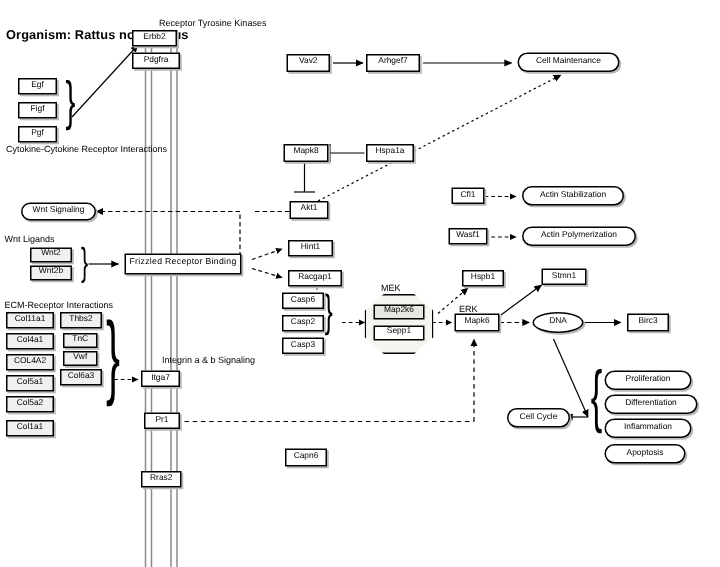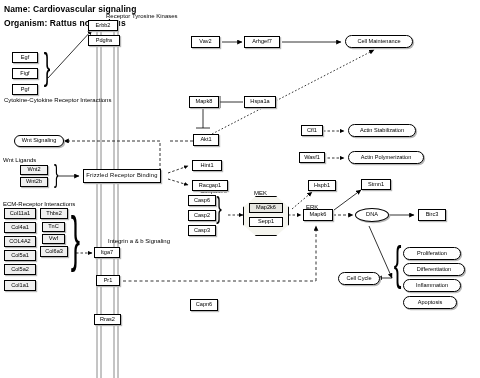--- a/index.html
+++ b/index.html
@@ -156,21 +156,20 @@
     <g stroke="#000" stroke-width="0.8" fill="none">
       <line x1="389" y1="215" x2="414" y2="215" marker-end="url(#arw)"></line>
     </g>
 
     <g stroke="#000" stroke-width="0.8" fill="none">
       <line x1="369" y1="226" x2="392" y2="278" marker-end="url(#arw)"></line>
       <line x1="392" y1="278" x2="377" y2="278" marker-end="url(#arw)"></line>
     </g>
   </svg>
 
-  <div class="hdr" style="left:4px;top:4px;">Name: Cardiovascular signaling</div>
   <div class="hdr" style="left:4px;top:18px;">Organism: Rattus norvegicus</div>
 
   <div class="free" style="left:106px;top:13px;">Receptor Tyrosine Kinases</div>
   <div class="free" style="left:4px;top:97px;">Cytokine-Cytokine Receptor Interactions</div>
   <div class="free" style="left:3px;top:157px;">Wnt Ligands</div>
   <div class="free" style="left:3px;top:201px;">ECM-Receptor Interactions</div>
   <div class="free" style="left:108px;top:238px;">Integrin a &amp; b Signaling</div>
   <div class="free" style="left:200px;top:188px;">Caspases</div>
   <div class="free" style="left:254px;top:190px;">MEK</div>
   <div class="free" style="left:306px;top:204px;">ERK</div>

